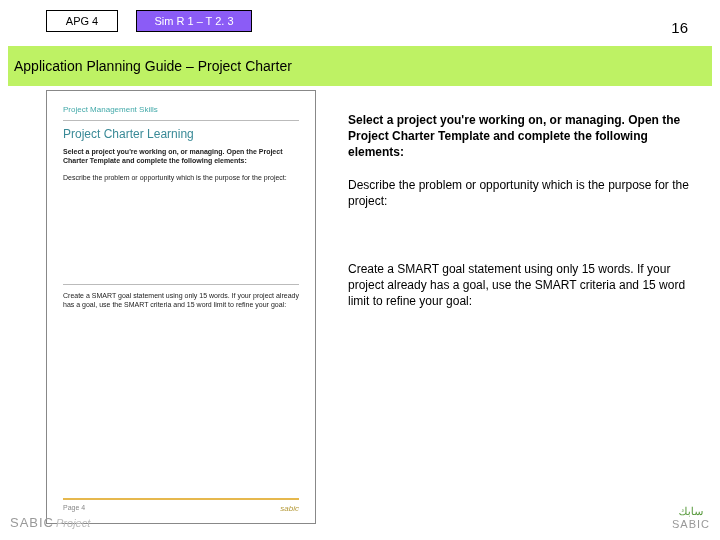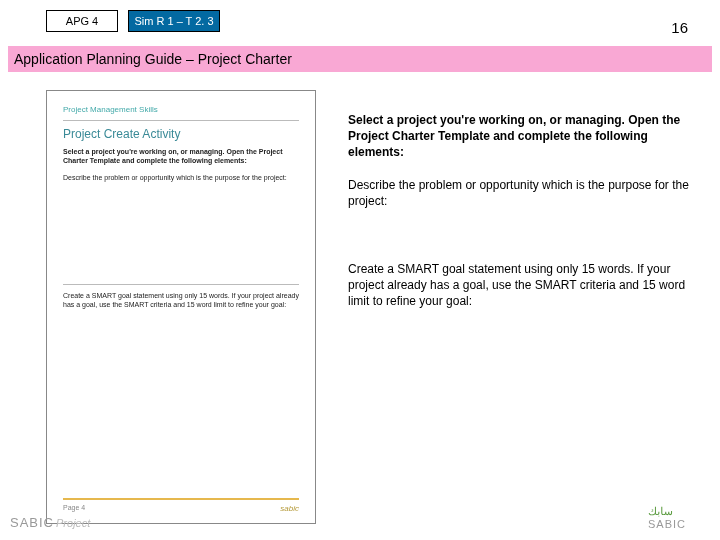--- a/index.html
+++ b/index.html
@@ -2,27 +2,27 @@
 <html><head>
 <meta charset="utf-8">
 <style>
   * { box-sizing: border-box; margin: 0; padding: 0; }
   html, body { width: 720px; height: 540px; font-family: Arial, sans-serif; background: #fff; }
   .slide { position: relative; width: 720px; height: 540px; }
 
   
   .tag { position: absolute; top: 10px; height: 22px; border: 1px solid #000; font-size: 11px; display: flex; align-items: center; justify-content: center; }
   .tag-apg { left: 46px; width: 72px; background: #fff; color: #000; }
-  .tag-sim { left: 128px; width: 92px; background: #0369a1; color: #fff; border-color: #000; }
+  .tag-sim { left: 136px; width: 116px; background: #8b5cf6; color: #fff; border-color: #000; }
 
   
   .slidenum { position: absolute; top: 19px; right: 32px; font-size: 15px; color: #000; }
 
   
-  .greybar { position: absolute; top: 46px; left: 8px; right: 8px; height: 26px; background: #f9a8d4; color: #000; font-size: 14px; display: flex; align-items: center; padding-left: 6px; }
+  .greybar { position: absolute; top: 46px; left: 8px; right: 8px; height: 40px; background: #bef264; color: #000; font-size: 14px; display: flex; align-items: center; padding-left: 6px; }
 
   
   .thumb { position: absolute; top: 90px; left: 46px; width: 270px; height: 434px; border: 1px solid #888; background: #fff; }
   .thumb-inner { padding: 14px 16px; }
   .thumb-subj { font-size: 8px; color: #4aa; }
   .thumb-rule { border: none; border-top: 1px solid #bbb; margin: 6px 0; }
   .thumb-title { font-size: 12px; color: #3a8a97; margin: 6px 0; }
   .thumb-bold { font-size: 7px; font-weight: bold; color: #222; line-height: 1.3; margin-bottom: 8px; }
   .thumb-body { font-size: 7px; color: #222; line-height: 1.3; margin-bottom: 6px; }
   .thumb-gap { height: 90px; }
@@ -34,40 +34,40 @@
   
   .rcol { position: absolute; top: 112px; left: 348px; right: 28px; }
   .rhead { font-size: 14px; font-weight: bold; color: #000; margin-bottom: 18px; }
   .rbold { font-size: 12px; font-weight: bold; color: #000; line-height: 1.35; margin-bottom: 16px; }
   .rbody { font-size: 12px; color: #000; line-height: 1.35; margin-bottom: 52px; }
 
   
   .footer-left { position: absolute; bottom: 10px; left: 10px; display: flex; align-items: baseline; gap: 2px; }
   .footer-left .sabic { font-size: 13px; color: #999; letter-spacing: 1px; }
   .footer-left .learn { font-size: 11px; color: #bbb; font-style: italic; }
-  .footer-right { position: absolute; bottom: 10px; right: 34px; text-align: left; }
+  .footer-right { position: absolute; bottom: 10px; right: 10px; text-align: center; }
   .footer-right .ar { font-size: 11px; color: #5a9b3f; font-family: serif; }
   .footer-right .en { font-size: 11px; color: #999; letter-spacing: 1px; }
 </style>
 </head>
 <body>
 
 <div class="slide">
 
   <div class="tag tag-apg">APG 4</div>
   <div class="tag tag-sim">Sim R 1 – T 2. 3</div>
   <div class="slidenum">16</div>
 
   <div class="greybar">Application Planning Guide – Project Charter</div>
 
   <div class="thumb">
     <div class="thumb-inner">
       <div class="thumb-subj">Project Management Skills</div>
       <hr class="thumb-rule">
-      <div class="thumb-title">Project Create Activity</div>
+      <div class="thumb-title">Project Charter Learning</div>
       <div class="thumb-bold">Select a project you're working on, or managing. Open the Project Charter Template and complete the following elements:</div>
       <div class="thumb-body">Describe the problem or opportunity which is the purpose for the project:</div>
       <div class="thumb-gap"></div>
       <hr class="thumb-rule">
       <div class="thumb-body">Create a SMART goal statement using only 15 words. If your project already has a goal, use the SMART criteria and 15 word limit to refine your goal:</div>
     </div>
     <div class="thumb-foot">
       <div class="foot-line"></div>
       <div class="thumb-foot-row">
         <span>Page 4</span>

